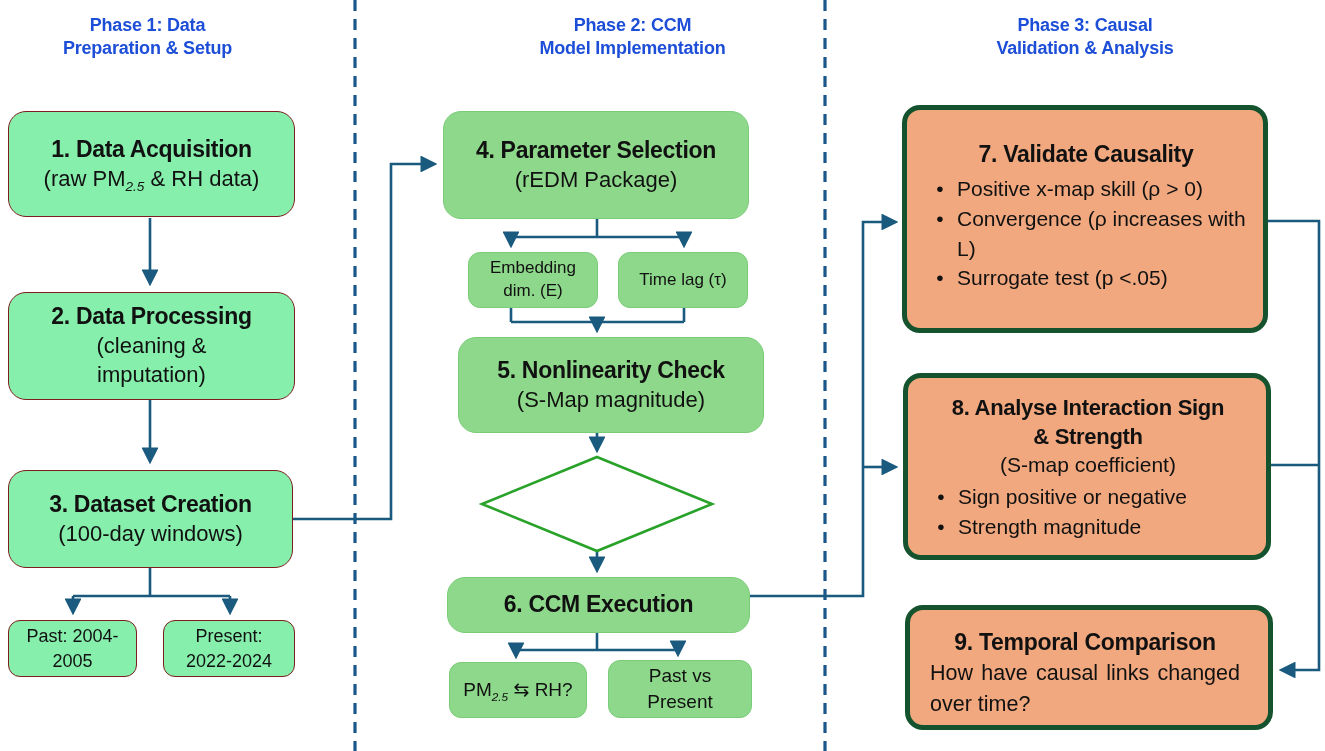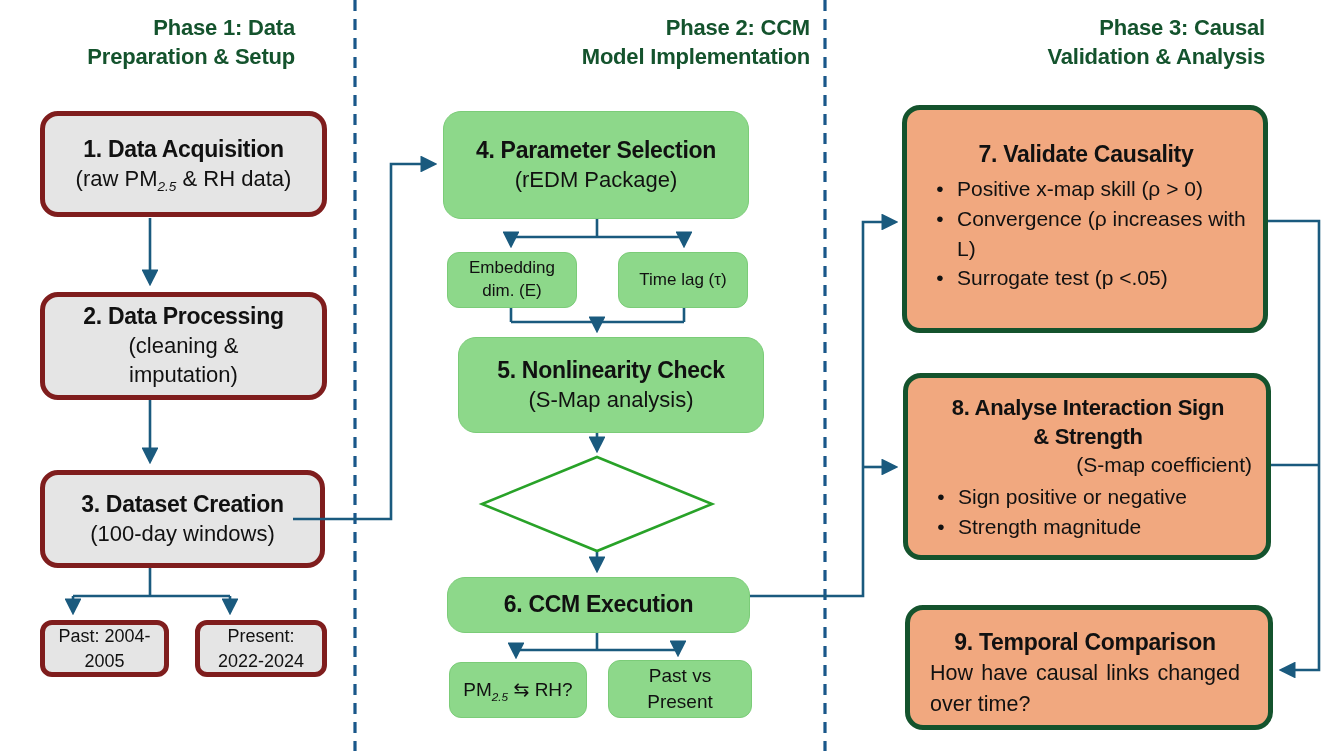--- a/index.html
+++ b/index.html
@@ -2,28 +2,28 @@
 <html><head>
 <meta charset="utf-8">
 <style>
   * { margin:0; padding:0; box-sizing:border-box; }
   html,body { background:#ffffff; }
   body { font-family:"Liberation Sans","DejaVu Sans",sans-serif; color:#111; }
   #canvas {
     position:relative; width:1325px; height:751px; background:#fff; overflow:hidden;
   }
   .phase-title {
-    position:absolute; text-align:right; font-weight:bold; font-size:22px;
-    line-height:1.3; white-space:pre-line; letter-spacing:-0.2px; color:#14532d;
+    position:absolute; text-align:center; font-weight:bold; font-size:18px;
+    line-height:1.3; white-space:pre-line; letter-spacing:-0.2px; color:#1d4ed8;
   }
   .box {
     position:absolute; display:flex; flex-direction:column; justify-content:center;
     align-items:center; text-align:center; border-radius:18px; padding:6px 10px;
   }
-  .blue   { background:#e5e5e5; border:5px solid #7f1d1d;margin-left:32px; }
+  .blue   { background:#86efac; border:1px solid #7f1d1d; }
   .green  { background:#8dd88a; border:1px solid #7bcc78; }
   .orange { background:#f1a87f; border:5px solid #14532d; }
   .small  { border-radius:12px; font-size:18px; line-height:1.35; }
   .box-title { font-weight:bold; font-size:23px; line-height:1.3; letter-spacing:-0.3px; white-space:pre-line; }
   .box-sub   { font-size:22px; line-height:1.3; white-space:pre-line; }
   .multiline { white-space:pre-line; }
   sub.ss { font-size:0.62em; line-height:0;font-style:italic; }
   .diamond-text {
     position:absolute; text-align:center; font-size:17.5px; line-height:1.32;
     white-space:pre-line; z-index:3;
@@ -76,31 +76,31 @@
     <div class="box blue small" style="left:163px; top:620px; width:132px; height:57px;">
       <div class="multiline">Present:
 2022-2024</div>
     </div>
 
     <div class="box green" style="left:443px; top:111px; width:306px; height:108px;">
       <div class="box-title">4. Parameter Selection</div>
       <div class="box-sub">(rEDM Package)</div>
     </div>
 
-    <div class="box green small" style="left:447px; top:252px; width:130px; height:56px; font-size:17px;">
+    <div class="box green small" style="left:468px; top:252px; width:130px; height:56px; font-size:17px;">
       <div class="multiline">Embedding
 dim. (E)</div>
     </div>
     <div class="box green small" style="left:618px; top:252px; width:130px; height:56px; font-size:17px;">
       <div class="multiline">Time lag (τ)</div>
     </div>
 
     <div class="box green" style="left:446px; top:337px; width:306px; height:96px;margin-left:12px;">
       <div class="box-title">5. Nonlinearity Check</div>
-      <div class="box-sub">(S-Map analysis)</div>
+      <div class="box-sub">(S-Map magnitude)</div>
     </div>
 
     <div class="diamond-text" style="left:517px; top:469px; width:160px;">If
 nonlinear
 data</div>
 
     <div class="box green" style="left:447px; top:577px; width:303px; height:56px;">
       <div class="box-title">6. CCM Execution</div>
     </div>
 
@@ -126,21 +126,21 @@
         <div class="bullet-row">
           <span class="bullet-dot">•</span>
           <span class="bullet-text">Surrogate test (p &lt;.05)</span>
         </div>
       </div>
     </div>
 
     <div class="box orange p3box" style="left:903px; top:373px; width:368px; height:187px; padding:16px 14px 8px 16px;">
       <div class="box-title" style="font-size:22px;">8. Analyse Interaction Sign
 &amp; Strength</div>
-      <div class="box-sub" style="text-align:right; font-size:21px;">(S-map coefficient)</div>
+      <div class="box-sub" style="text-align:center; font-size:21px;">(S-map coefficient)</div>
       <div class="bullets">
         <div class="bullet-row">
           <span class="bullet-dot">•</span>
           <span class="bullet-text">Sign positive or negative</span>
         </div>
         <div class="bullet-row">
           <span class="bullet-dot">•</span>
           <span class="bullet-text">Strength magnitude</span>
         </div>
       </div>

